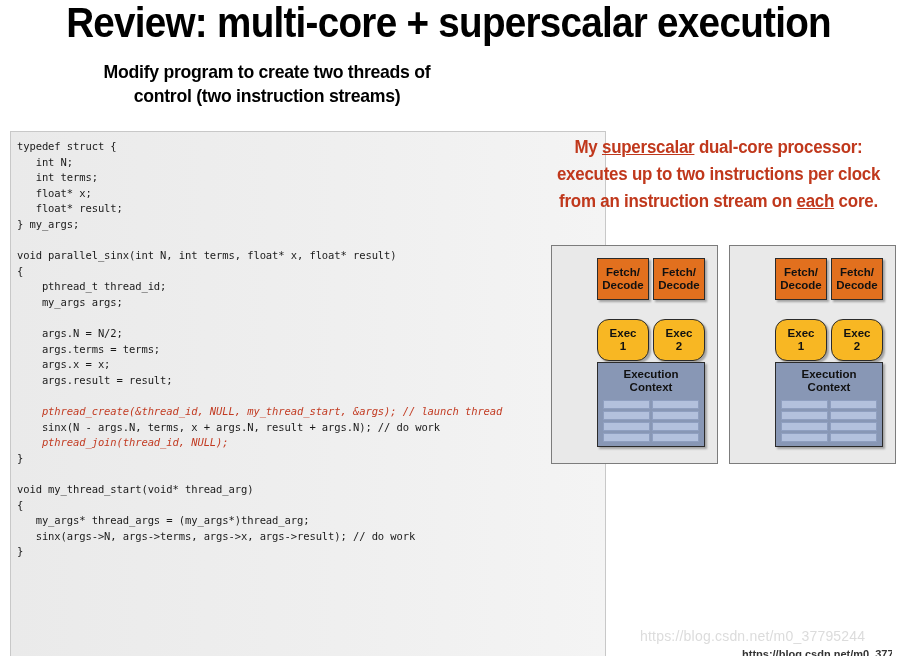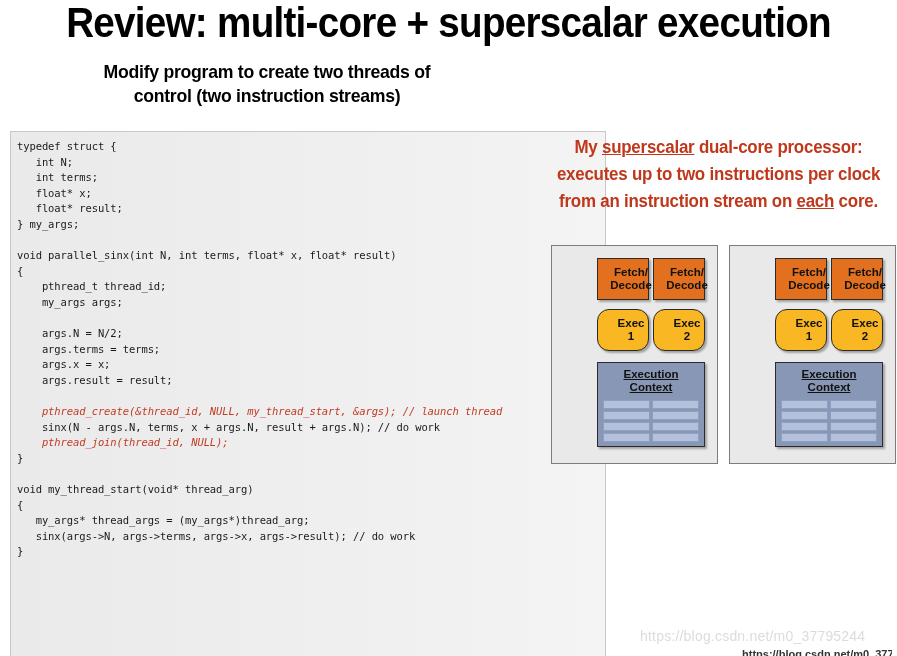--- a/index.html
+++ b/index.html
@@ -126,27 +126,27 @@
     align-items: center;
     justify-content: center;
     font-family: "Liberation Sans", sans-serif;
     font-weight: bold;
     font-size: 11.5px;
     line-height: 13.5px;
     color: #111111;
     text-align: center;
     box-shadow: 2px 2px 2px rgba(0,0,0,0.30);
   }
-  .unit .u-l { display: block; padding-left: 16px; }
+  .unit .u-l { display: block; }
 
   .fetch-decode { width: 52px; height: 42px; top: 12px; background: #e2701e; }
   .fetch-decode.fd-1 { left: 45px; }
   .fetch-decode.fd-2 { left: 101px; }
 
-  .exec { width: 52px; height: 42px; top: 63px; background: #f8b723; border-radius: 12px; }
+  .exec { width: 52px; height: 42px; top: 73px; background: #f8b723; border-radius: 12px; }
   .exec.ex-1 { left: 45px; }
   .exec.ex-2 { left: 101px; }
 
   .exec-context {
     position: absolute;
     left: 45px;
     top: 116px;
     width: 108px;
     height: 85px;
     background: #8897b5;
@@ -155,21 +155,20 @@
     box-shadow: 2px 2px 2px rgba(0,0,0,0.30);
     padding-top: 5px;
   }
   .exec-context .ctx-title {
     text-align: center;
     font-family: "Liberation Sans", sans-serif;
     font-weight: bold;
     font-size: 11.5px;
     line-height: 13px;
     color: #111111;
-    text-decoration: underline;
   }
   .exec-context .ctx-title .u-l { display: block; }
   .ctx-grid {
     position: absolute;
     left: 5px;
     right: 5px;
     bottom: 4px;
     height: 42px;
     display: grid;
     grid-template-columns: 1fr 1fr;

